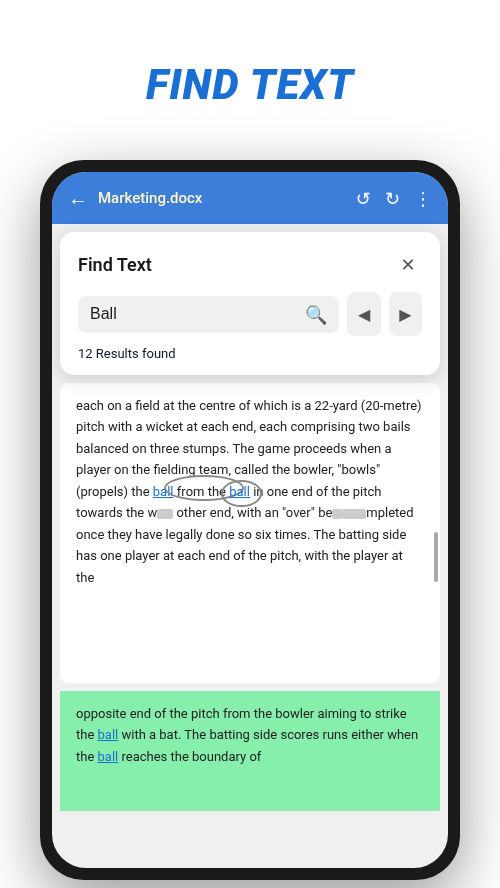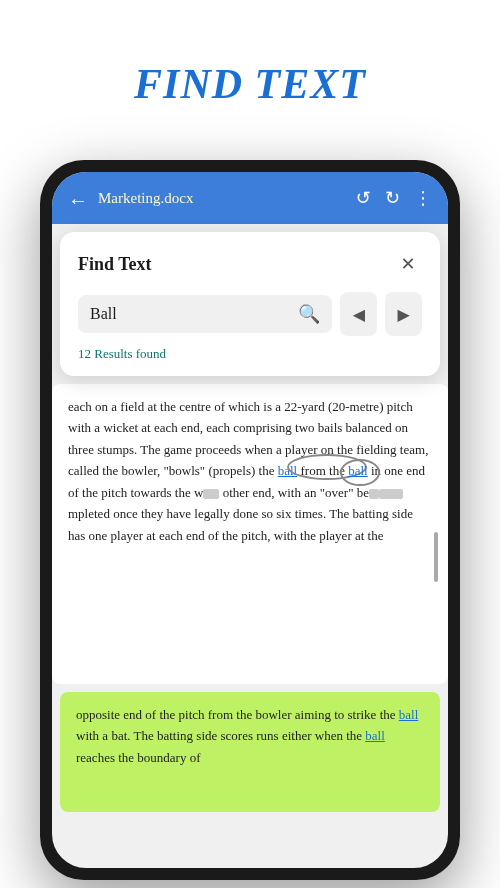--- a/index.html
+++ b/index.html
@@ -1,15 +1,15 @@
 <!DOCTYPE html>
 <html><head>
   <meta charset="utf-8">
   <style>
-    * { margin: 0; padding: 0; box-sizing: border-box; font-family: Liberation Serif, serif; }
+    * { margin: 0; padding: 0; box-sizing: border-box; }
 
     body {
       width: 500px;
       height: 888px;
       background: #ffffff;
       font-family: -apple-system, BlinkMacSystemFont, 'Segoe UI', Roboto, sans-serif;
       overflow: hidden;
       position: relative;
     }
 
@@ -165,44 +165,45 @@
       display: flex;
       align-items: center;
       justify-content: center;
       cursor: pointer;
       font-size: 16px;
       color: #555;
     }
 
     .results-count {
       font-size: 13px;
-      color: #0f766e;
+      color: #0f172a;
     }
 
     
     .doc-content {
       padding: 12px 16px;
       font-size: 13px;
       line-height: 1.65;
       color: #222;
       background: white;
+      margin: 8px;
       border-radius: 8px;
       height: 300px;
       overflow: hidden;
       position: relative;
     }
 
     .doc-content-2 {
       padding: 12px 16px;
       font-size: 13px;
       line-height: 1.65;
       color: #222;
-      background: #bef264;
+      background: #86efac;
       margin: 8px;
-      border-radius: 8px;
+      border-radius: 0;
       height: 120px;
       overflow: hidden;
     }
 
     .word-link {
       color: #1a6fd4;
       text-decoration: underline;
     }
 
     .word-highlighted {

